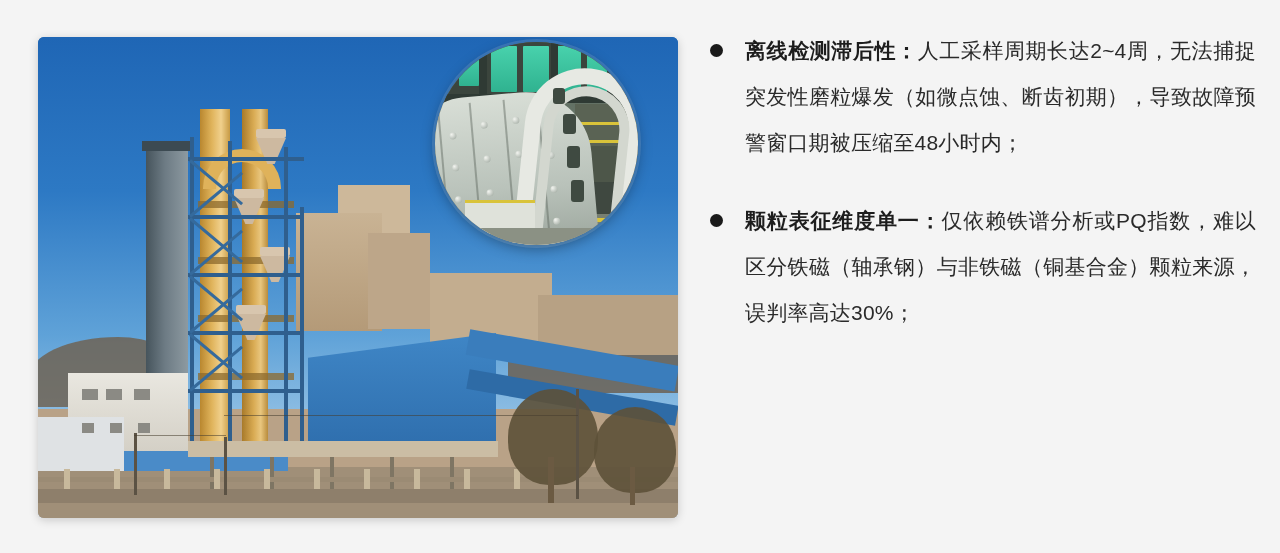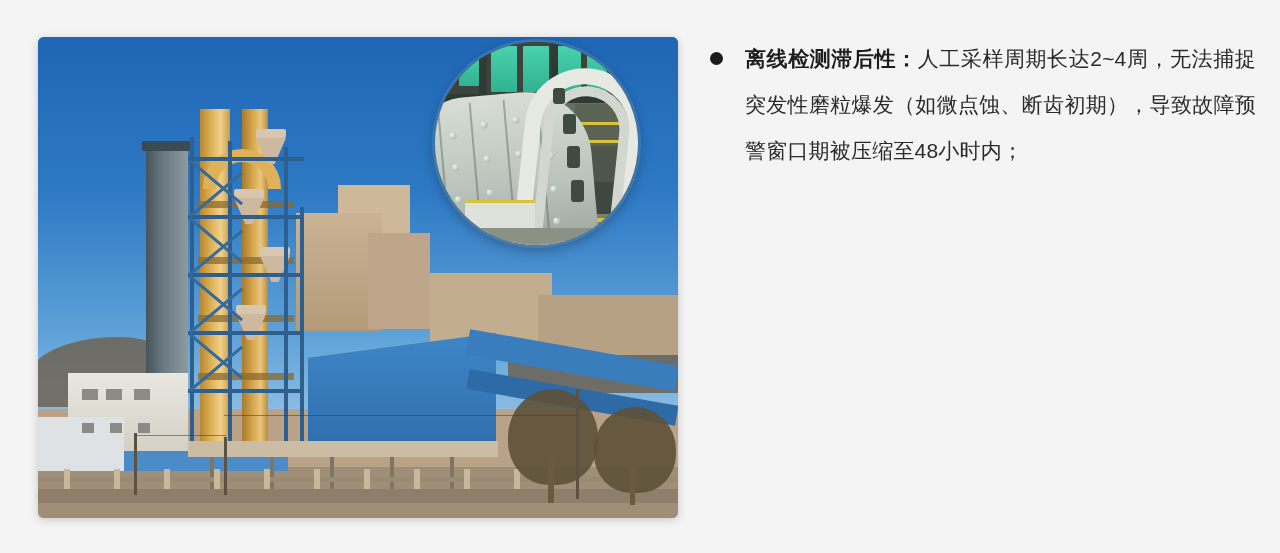--- a/index.html
+++ b/index.html
@@ -135,21 +135,21 @@
     border:10px solid #d3d7cf;border-radius:50px 50px 4px 4px;
     box-sizing:border-box;transform:rotate(6deg);
   }
   .arch-hole{position:absolute;background:#3f4a41;border-radius:3px;}
   .railing{position:absolute;background:#d9c33a;}
   .machinery{position:absolute;background:#4a5348;}
   .platform{position:absolute;background:#cfd4cb;}
 
   
   .bullets{
-    position:absolute;left:700px;top:36px;width:556px;
+    position:absolute;left:700px;top:28px;width:556px;
   }
   .bullet-item{
     position:relative;
     padding-left:45px;
     margin-bottom:32px;
     color:#2a2a2a;
     font-size:21px;
     line-height:46px;
     letter-spacing:.2px;
     text-align:justify;
@@ -332,17 +332,21 @@
     </div>
   </div>
 
   <div class="bullets">
 
     <div class="bullet-item">
       <span class="dot"></span>
       <span class="lead">离线检测滞后性：</span><span class="body-text">人工采样周期长达2~4周，无法捕捉突发性磨粒爆发（如微点蚀、断齿初期），导致故障预警窗口期被压缩至48小时内；</span>
     </div>
 
+    <div class="bullet-item">
+      <span class="dot"></span>
+      <span class="lead">颗粒表征维度单一：</span><span class="body-text">仅依赖铁谱分析或PQ指数，难以区分铁磁（轴承钢）与非铁磁（铜基合金）颗粒来源，误判率高达30%；</span>
+    </div>
 
 
   </div>
 
 </div>
 
 </body></html>

